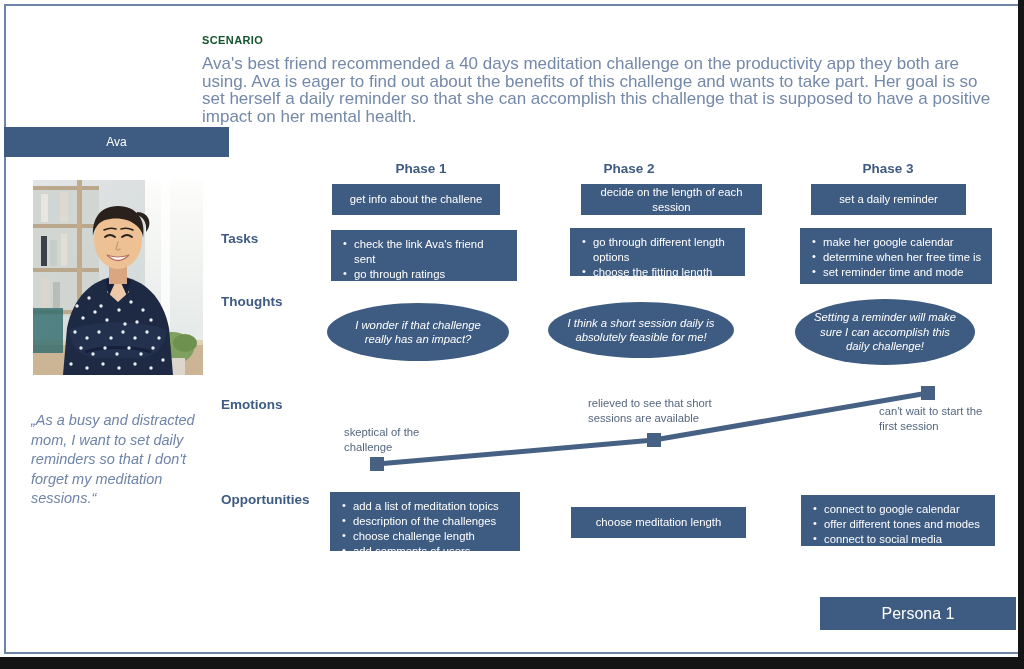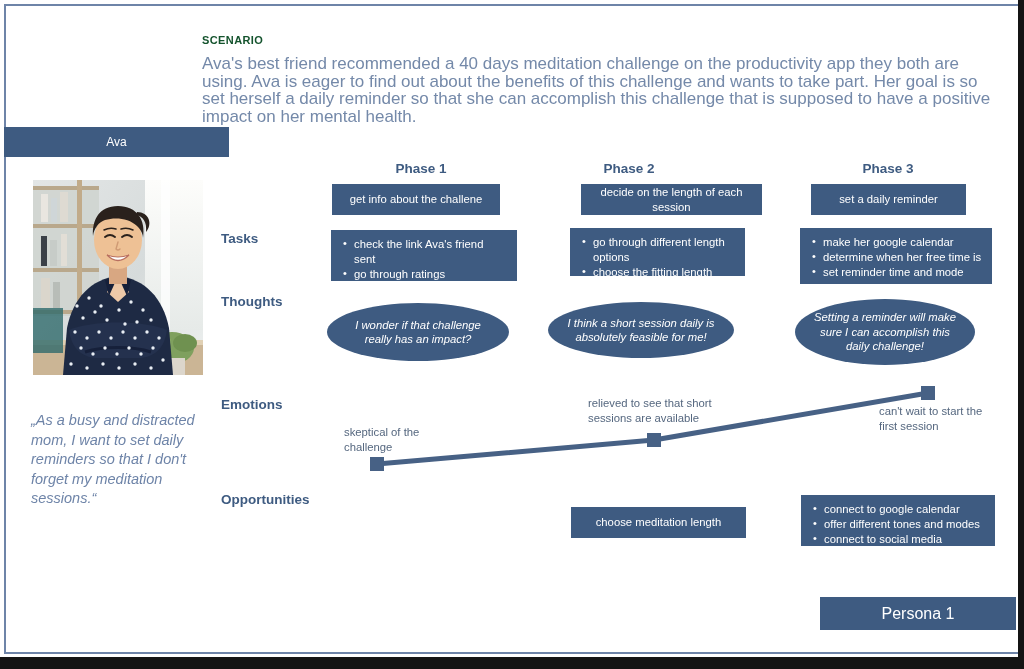--- a/index.html
+++ b/index.html
@@ -417,20 +417,28 @@
       <polyline points="47,84 324,60 598,13" fill="none" stroke="#476185" stroke-width="5" stroke-linejoin="round" stroke-linecap="round"></polyline>
       <rect x="40" y="77" width="14" height="14" fill="#476185"></rect>
       <rect x="317" y="53" width="14" height="14" fill="#476185"></rect>
       <rect x="591" y="6" width="14" height="14" fill="#476185"></rect>
     </svg>
   </div>
   <div class="emotion-note em-note1">skeptical of the challenge</div>
   <div class="emotion-note em-note2">relieved to see that short sessions are available</div>
   <div class="emotion-note em-note3">can't wait to start the first session</div>
 
+  <div class="box opp1">
+    <ul>
+      <li>add a list of meditation topics</li>
+      <li>description of the challenges</li>
+      <li>choose challenge length</li>
+      <li>add comments of users</li>
+    </ul>
+  </div>
   <div class="box centered opp2">
     <span>choose meditation length</span>
   </div>
   <div class="box opp3">
     <ul>
       <li>connect to google calendar</li>
       <li>offer different tones and modes</li>
       <li>connect to social media</li>
     </ul>
   </div>

